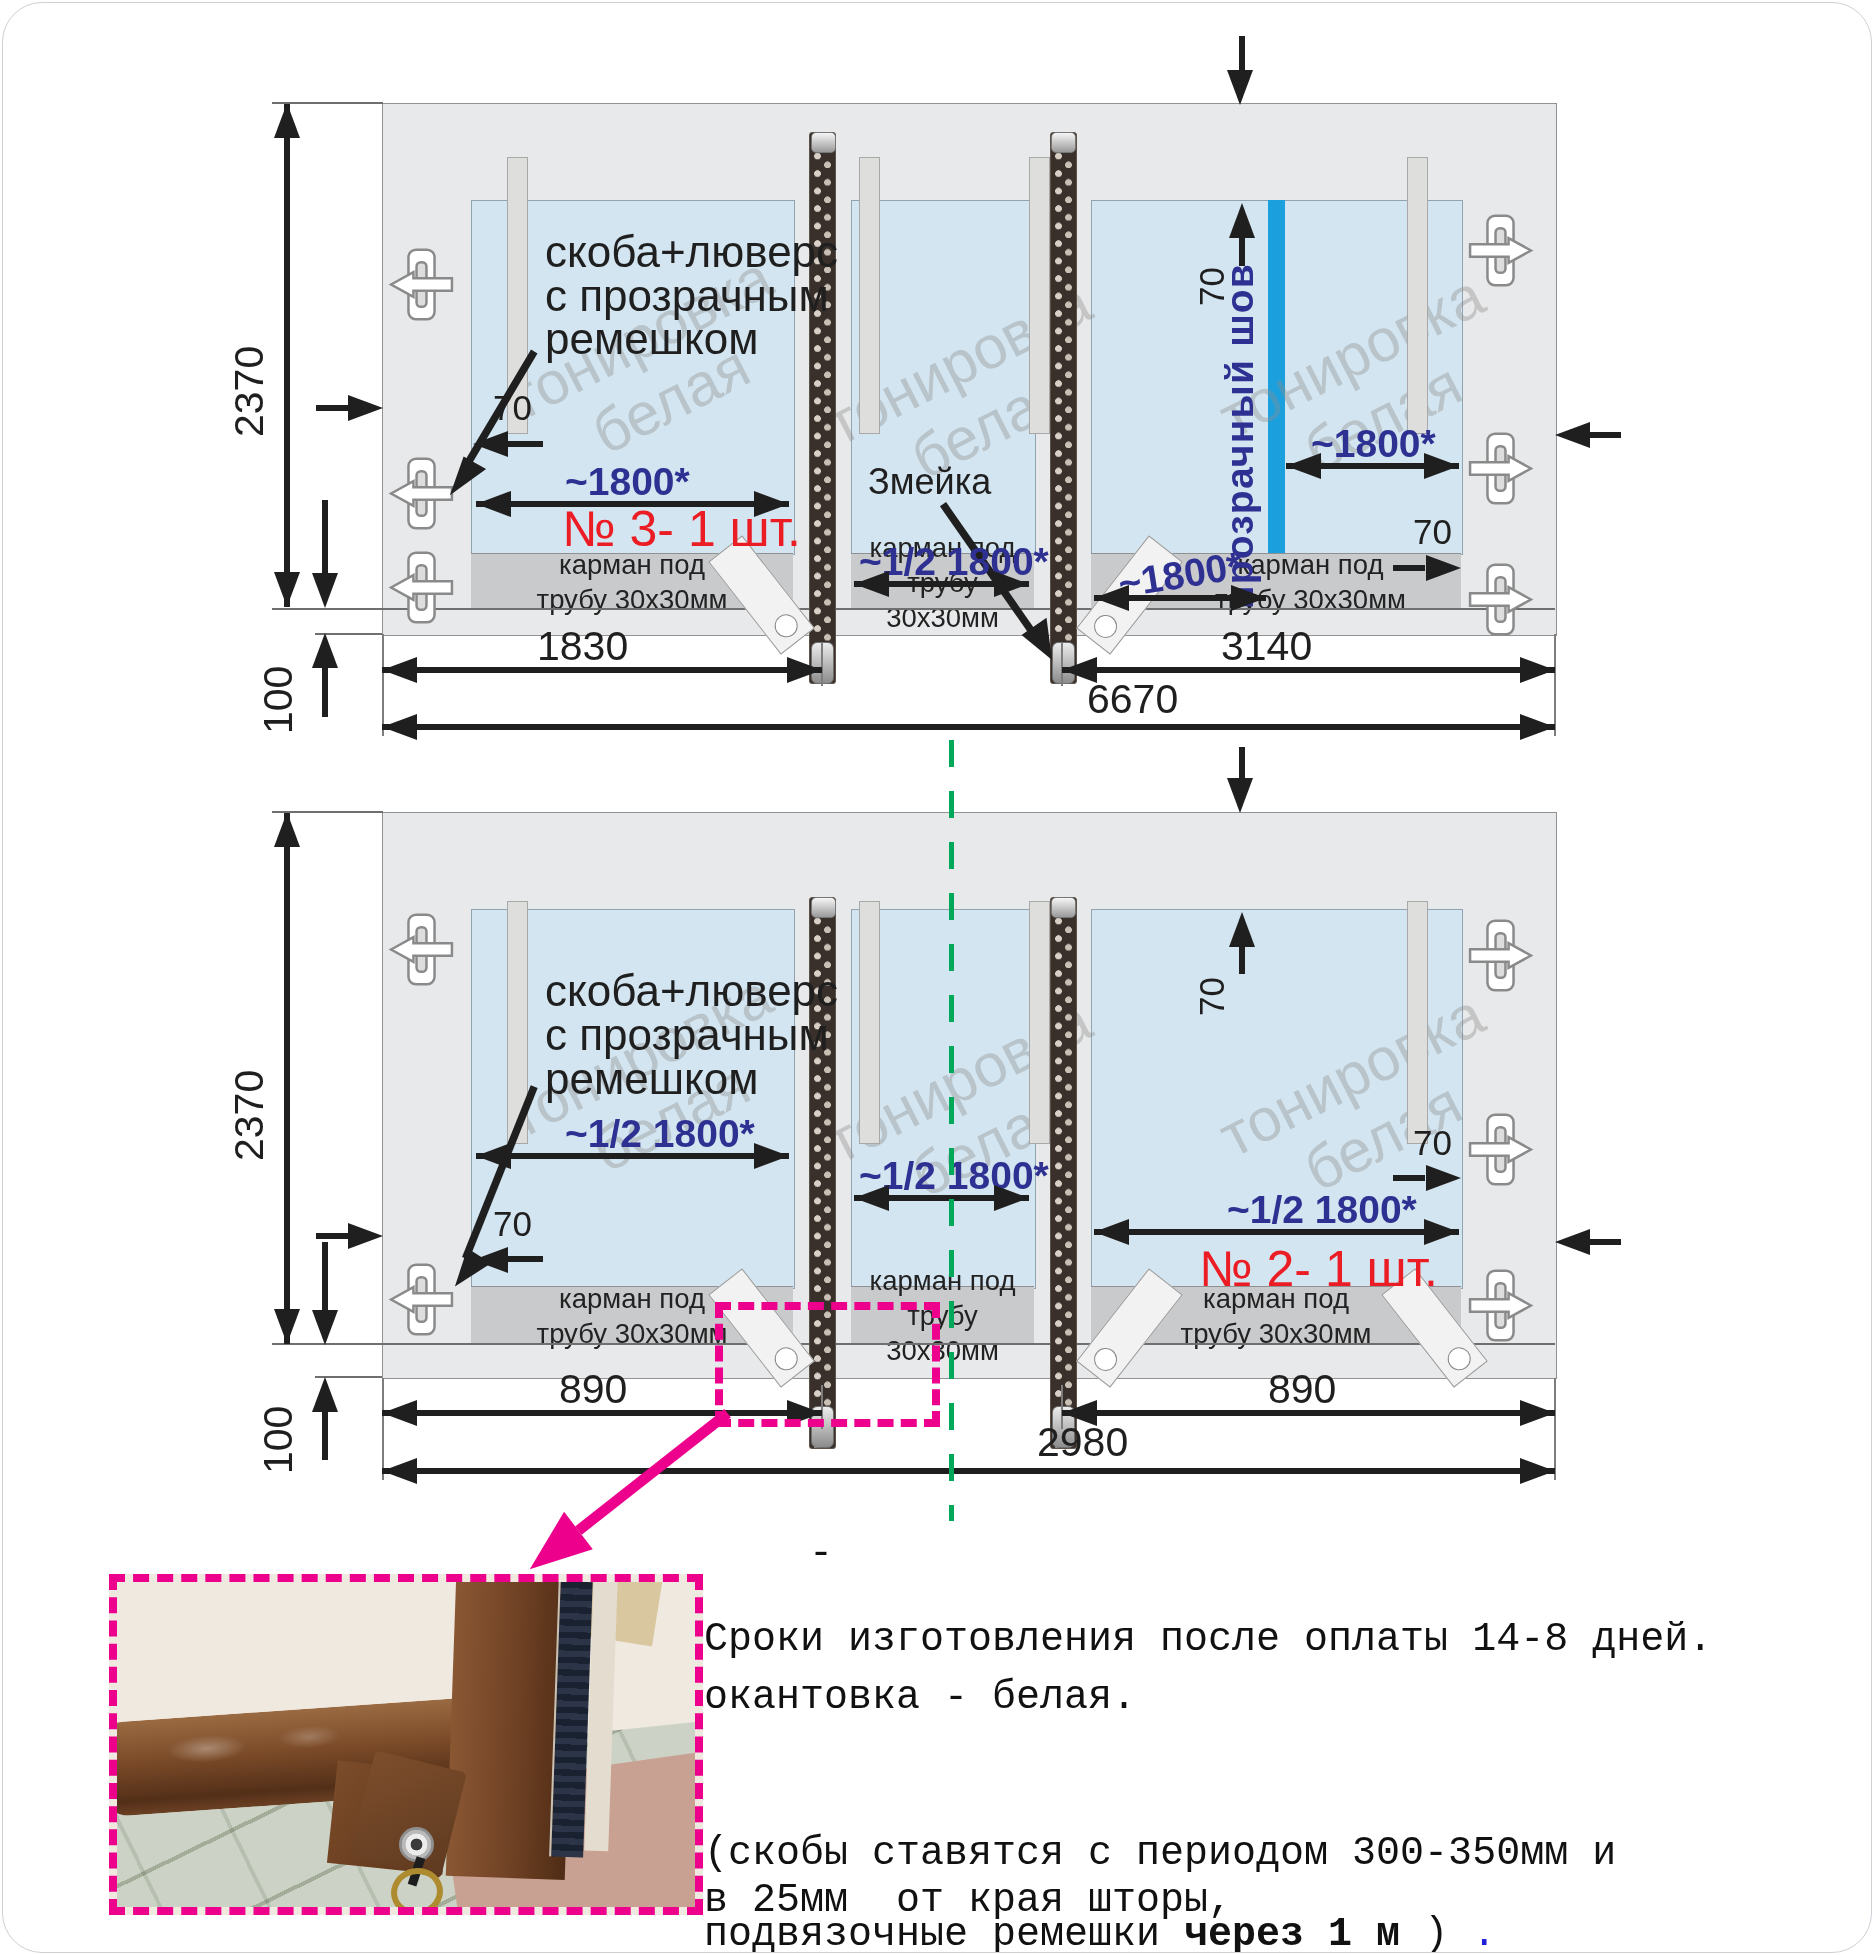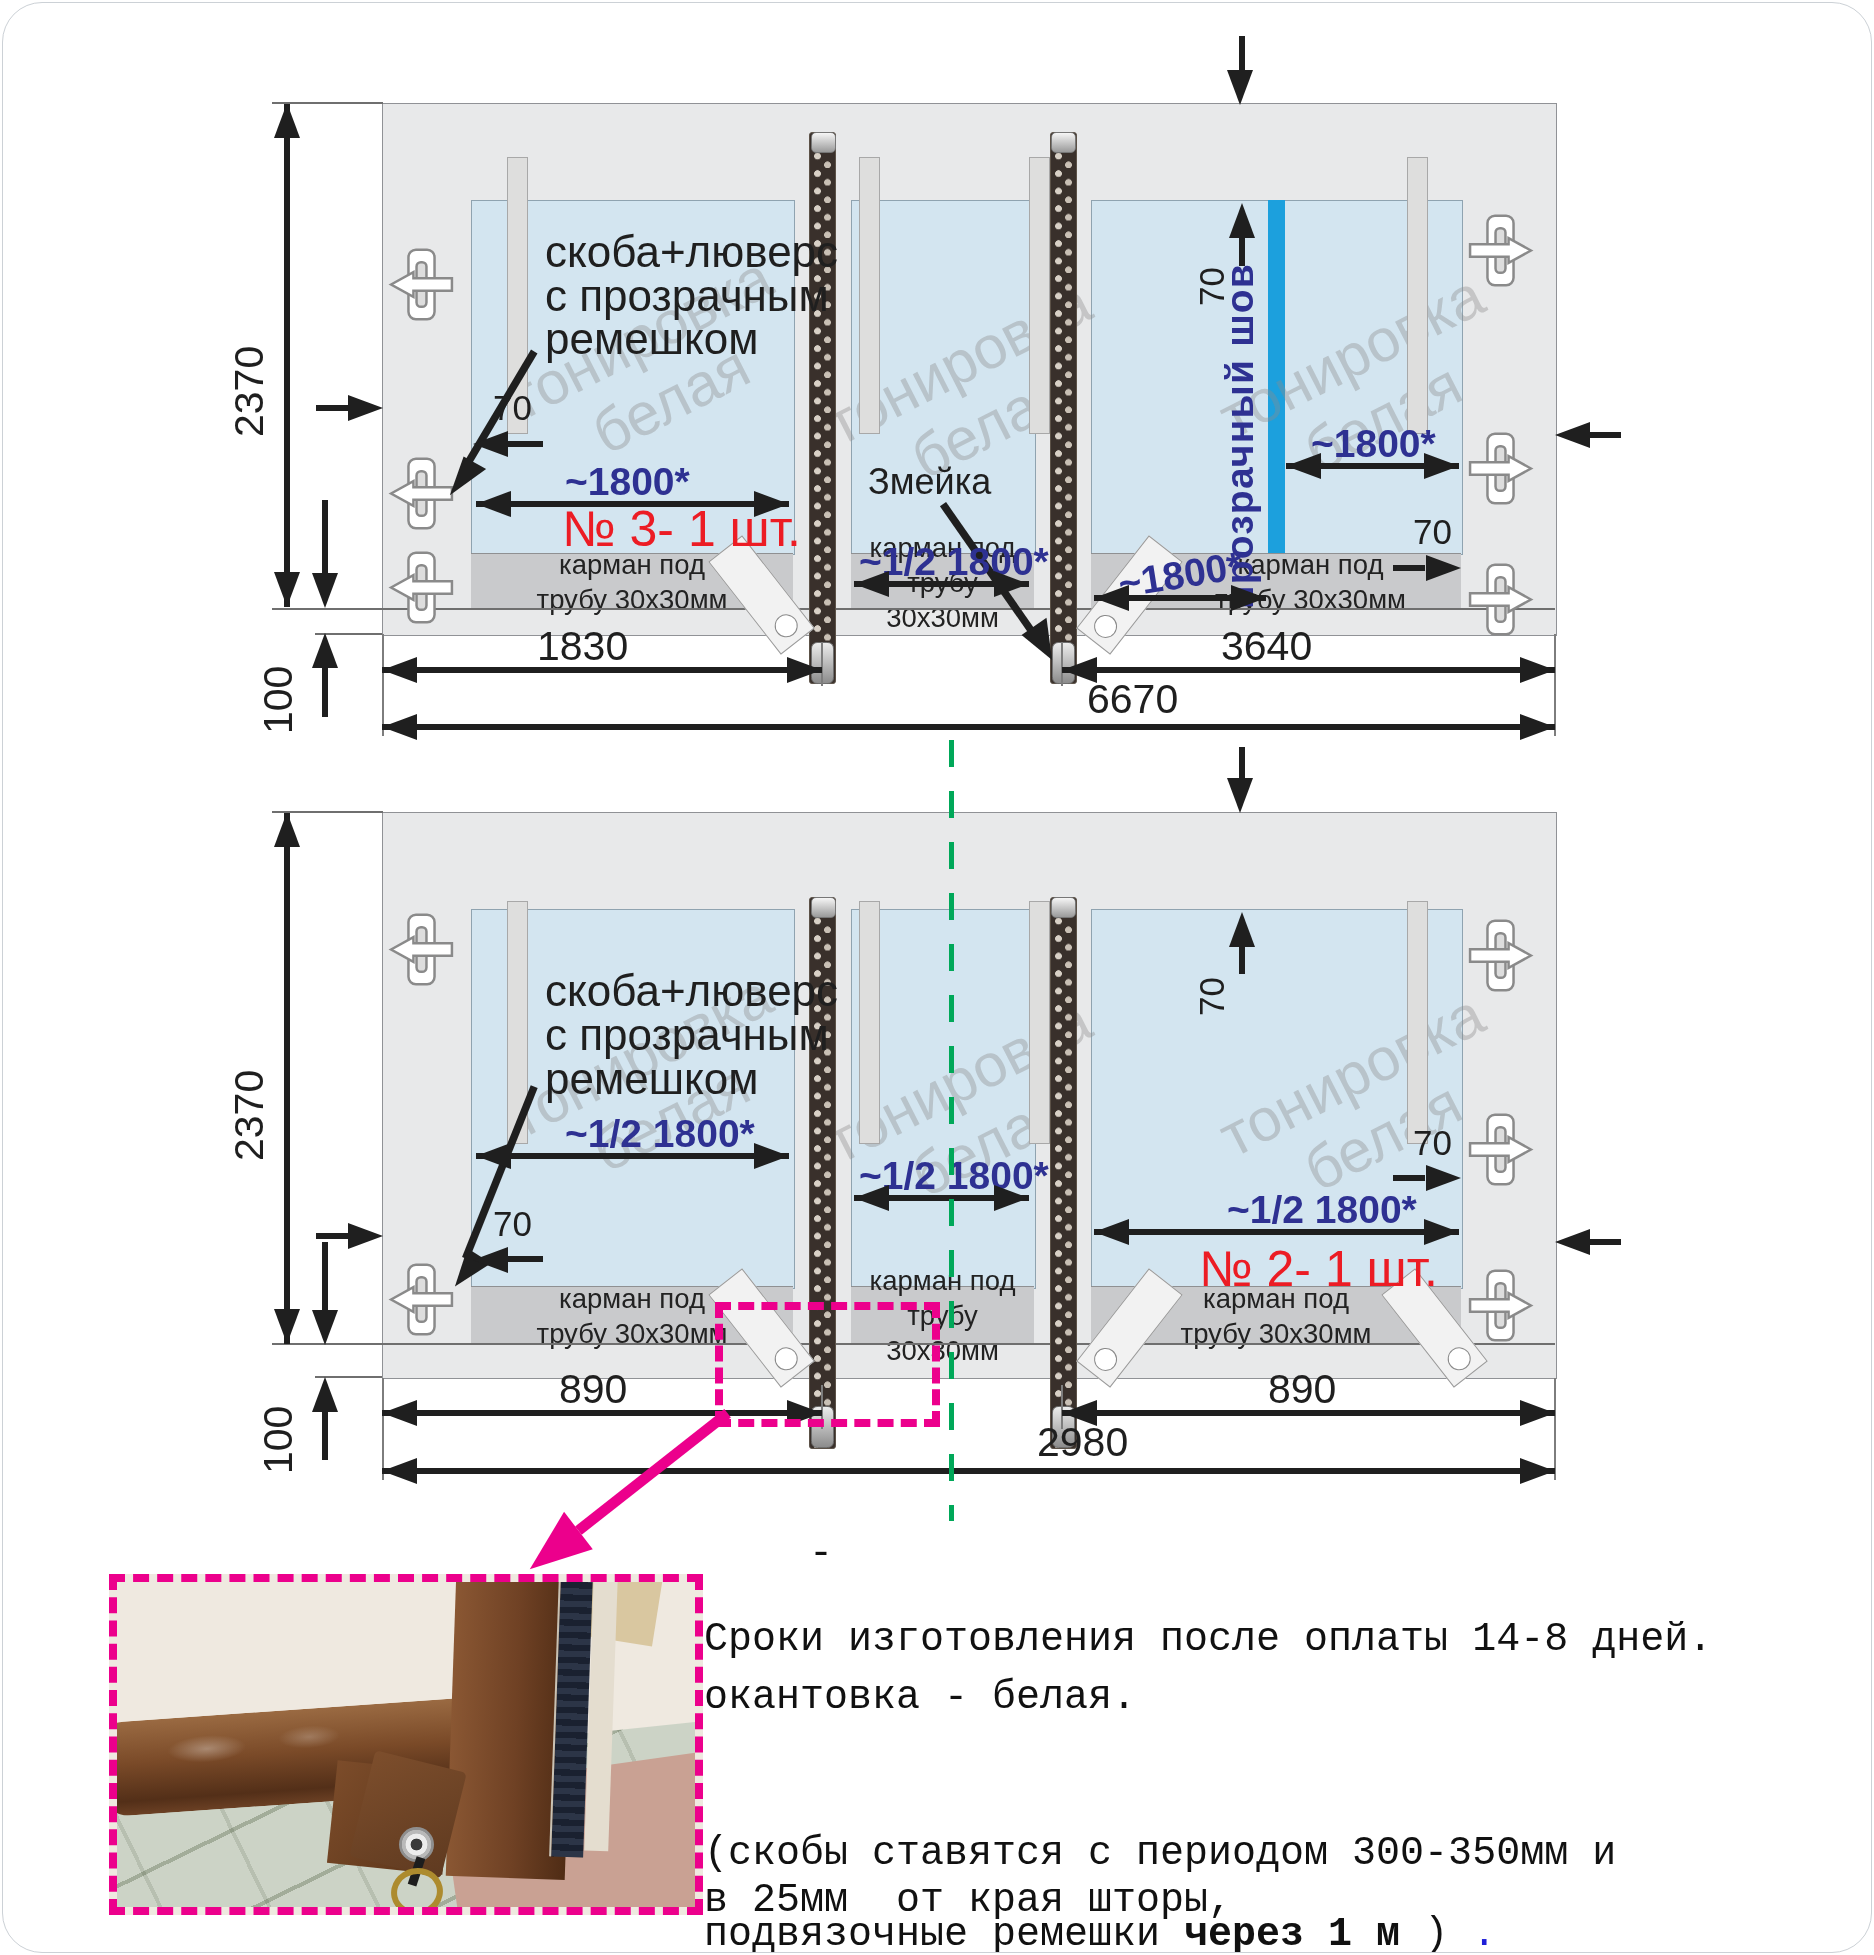--- a/index.html
+++ b/index.html
@@ -221,21 +221,21 @@
   <div class="abs sh" style="left:322px;top:667px;width:5.6px;height:50px"></div>
   <div class="abs vtext dimt" style="left:255px;top:634px;height:100px">100</div>
 
   <div class="abs ext" style="left:382px;top:634px;width:1.9px;height:102px"></div>
   <div class="abs ext" style="left:1554px;top:634px;width:1.9px;height:102px"></div>
   <div class="abs ext" style="left:821px;top:642px;width:1.9px;height:44px"></div>
   <div class="abs ext" style="left:1061px;top:642px;width:1.9px;height:44px"></div>
 
   <div class="abs dimt" style="left:537px;top:623px">1830</div>
   <div class="abs dh" style="left:382px;top:667px;width:440px"></div>
-  <div class="abs dimt" style="left:1221px;top:623px">3640</div>
+  <div class="abs dimt" style="left:1221px;top:623px">3140</div>
   <div class="abs dh" style="left:1062px;top:667px;width:493px"></div>
   <div class="abs dimt" style="left:1087px;top:676px">6670</div>
   <div class="abs dh" style="left:382px;top:724px;width:1173px"></div>
 
   <div class="abs sh" style="left:1239px;top:36px;width:5.6px;height:35px"></div>
   <div class="abs hD" style="left:1227px;top:70px"></div>
   <div class="abs sh" style="left:316px;top:405px;width:32px;height:5.6px"></div>
   <div class="abs hR" style="left:348px;top:395px"></div>
   <div class="abs sh" style="left:1589px;top:432px;width:32px;height:5.6px"></div>
   <div class="abs hL" style="left:1555px;top:422px"></div>

